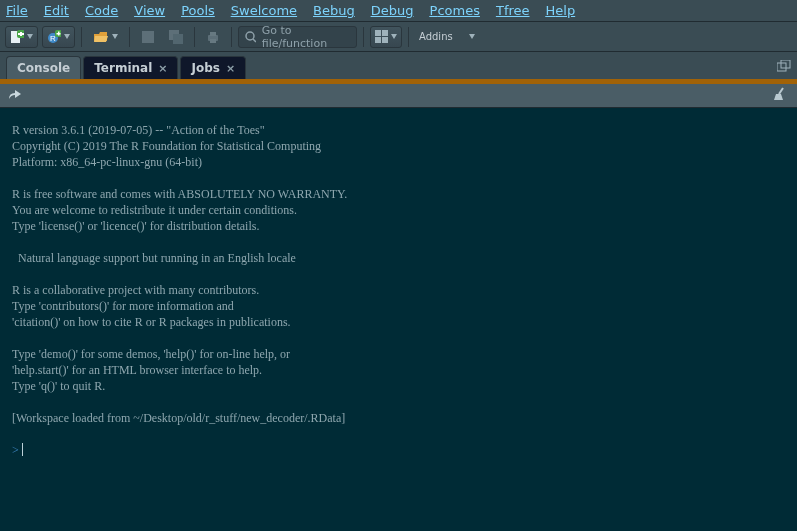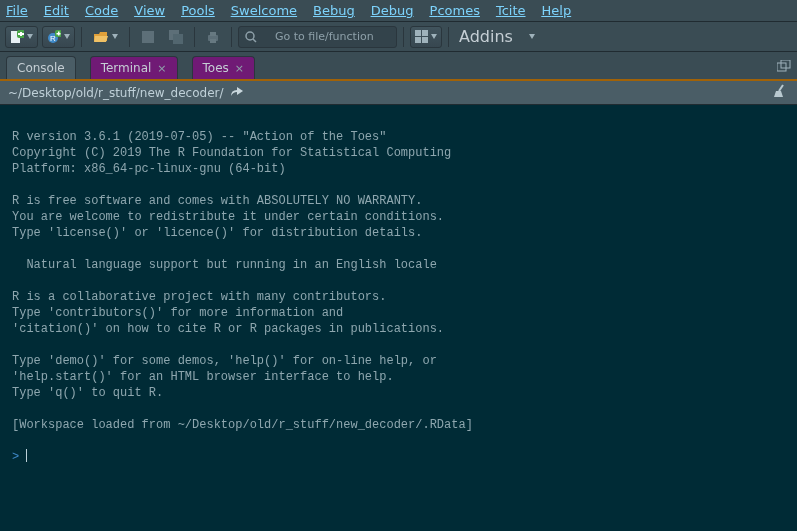--- a/index.html
+++ b/index.html
@@ -38,40 +38,41 @@
     background: linear-gradient(#41545d,#374750);
     padding: 0 4px; gap:3px;
     color:#c5ced4;
   }
   .tbtn.flat { background:transparent; border-color:transparent; }
   .tbtn.disabled { opacity:0.35; }
   .tbtn svg { display:block; }
   .goto {
     display:flex; align-items:center;
     background:#33434b; border:1px solid #2a363d; border-radius:3px;
-    height:22px; padding:0 6px; width:159px; gap:18px;
+    height:22px; padding:0 6px; width:119px; gap:6px;
     color:#8ea0a9; font-size:11px;
   }
   .sep { width:1px; height:20px; background:#2a363d; margin:0 2px; }
-  .addins { display:flex; align-items:center; gap:16px; color:#c5ced4; font-size:16px; padding:0 4px;}
+  .addins { display:flex; align-items:center; gap:16px; color:#c5ced4; font-size:10px; padding:0 4px;}
   
   .tabstrip {
     background:#3a4c54;
-    border-bottom:2px solid #a16207;
+    border-bottom:5px solid #a16207;
     display:flex; align-items:end;
     padding: 4px 6px 0 6px;
-    gap:14px;
+    gap:2px;
     position:relative;
+    font-weight:bold;
   }
   .tab {
     display:flex; align-items:center; gap:6px;
     padding:4px 10px;
     border:1px solid #2a363d; border-bottom:none;
     border-radius:4px 4px 0 0;
-    background:#701a75;
+    background:#0f172a;
     color:#c5ced4;
     font-size:12px;
   }
   .tab.active { background:#4a5d66; }
   .tab .x { color:#8ea0a9; font-size:11px; }
   .tabstrip .winicons { margin-left:auto; display:flex; gap:6px; padding-bottom:4px;}
   
   .pathbar {
     background:#4a5d66;
     border-bottom:1px solid #202b31;
@@ -79,22 +80,22 @@
     padding:3px 8px;
     font-size:12px;
     color:#bfd0d8;
     justify-content:space-between;
   }
   .pathbar .left { display:flex; align-items:center; gap:6px; }
   
   .console {
     flex:1;
     background:#002B36;
-    padding:24px 12px;
-    font-family:Liberation Mono, monospace;
+    padding:14px 12px;
+    font-family:Liberation Serif, serif;
     font-size:12px;
     line-height:16px;
     color:#8ea7af;
     white-space:pre;
     overflow:hidden;
   }
   .prompt { color:#3f8ac9; }
   .cursor {
     display:inline-block; width:1px; height:13px;
     background:#bcd1d9; vertical-align:-2px;
@@ -106,21 +107,21 @@
 <div class="menubar">
   <span class="item"><span class="ul">F</span><span>ile</span></span>
   <span class="item"><span class="ul">E</span><span>dit</span></span>
   <span class="item"><span class="ul">C</span><span>ode</span></span>
   <span class="item"><span class="ul">V</span><span>iew</span></span>
   <span class="item"><span class="ul">P</span><span>ools</span></span>
   <span class="item"><span class="ul">S</span><span>welcome</span></span>
   <span class="item"><span class="ul">B</span><span>ebug</span></span>
   <span class="item"><span class="ul">D</span><span>ebug</span></span>
   <span class="item"><span class="ul">P</span><span>comes</span></span>
-  <span class="item"><span class="ul">T</span><span>cite</span></span>
+  <span class="item"><span class="ul">T</span><span>free</span></span>
   <span class="item"><span class="ul">H</span><span>elp</span></span>
 </div>
 
 <div class="toolbar">
   <span class="tbtn">
     <svg width="14" height="14">
         <rect x="1" y="1" width="9" height="12" fill="#e7f0f5"></rect>
         <rect x="7" y="0" width="8" height="8" rx="2" fill="#47a447"></rect>
         <rect x="10" y="2" width="2" height="4" fill="#fff"></rect>
         <rect x="8" y="3" width="6" height="2" fill="#fff"></rect>
@@ -202,36 +203,35 @@
 
 <div class="tabstrip">
   <div class="tab active">
     <span>Console</span>
   </div>
   <div class="tab">
     <span>Terminal</span>
     <span class="x">×</span>
   </div>
   <div class="tab">
-    <span>Toes</span>
+    <span>Jobs</span>
     <span class="x">×</span>
   </div>
   <div class="winicons">
     <span>
       <svg width="14" height="12">
           <rect x="0" y="3" width="9" height="8" fill="none" stroke="#9fb2bb"></rect>
           <rect x="4" y="0" width="9" height="8" fill="none" stroke="#9fb2bb"></rect>
         </svg>
     </span>
   </div>
 </div>
 
 <div class="pathbar">
   <div class="left">
-    <span>~/Desktop/old/r_stuff/new_decoder/</span>
     <span>
       <svg width="14" height="12">
           <path d="M1 11 Q1 5 7 5 L7 2 L13 6 L7 10 L7 7 Q3 7 1 11 Z" fill="#c9d7dd"></path>
         </svg>
     </span>
   </div>
   <span>
     <svg width="16" height="14">
         <line x1="10" y1="1" x2="6" y2="7" stroke="#b9c9d0" stroke-width="2"></line>
         <path d="M3 7 L8 7 L10 13 L1 13 Z" fill="#b9c9d0"></path>

